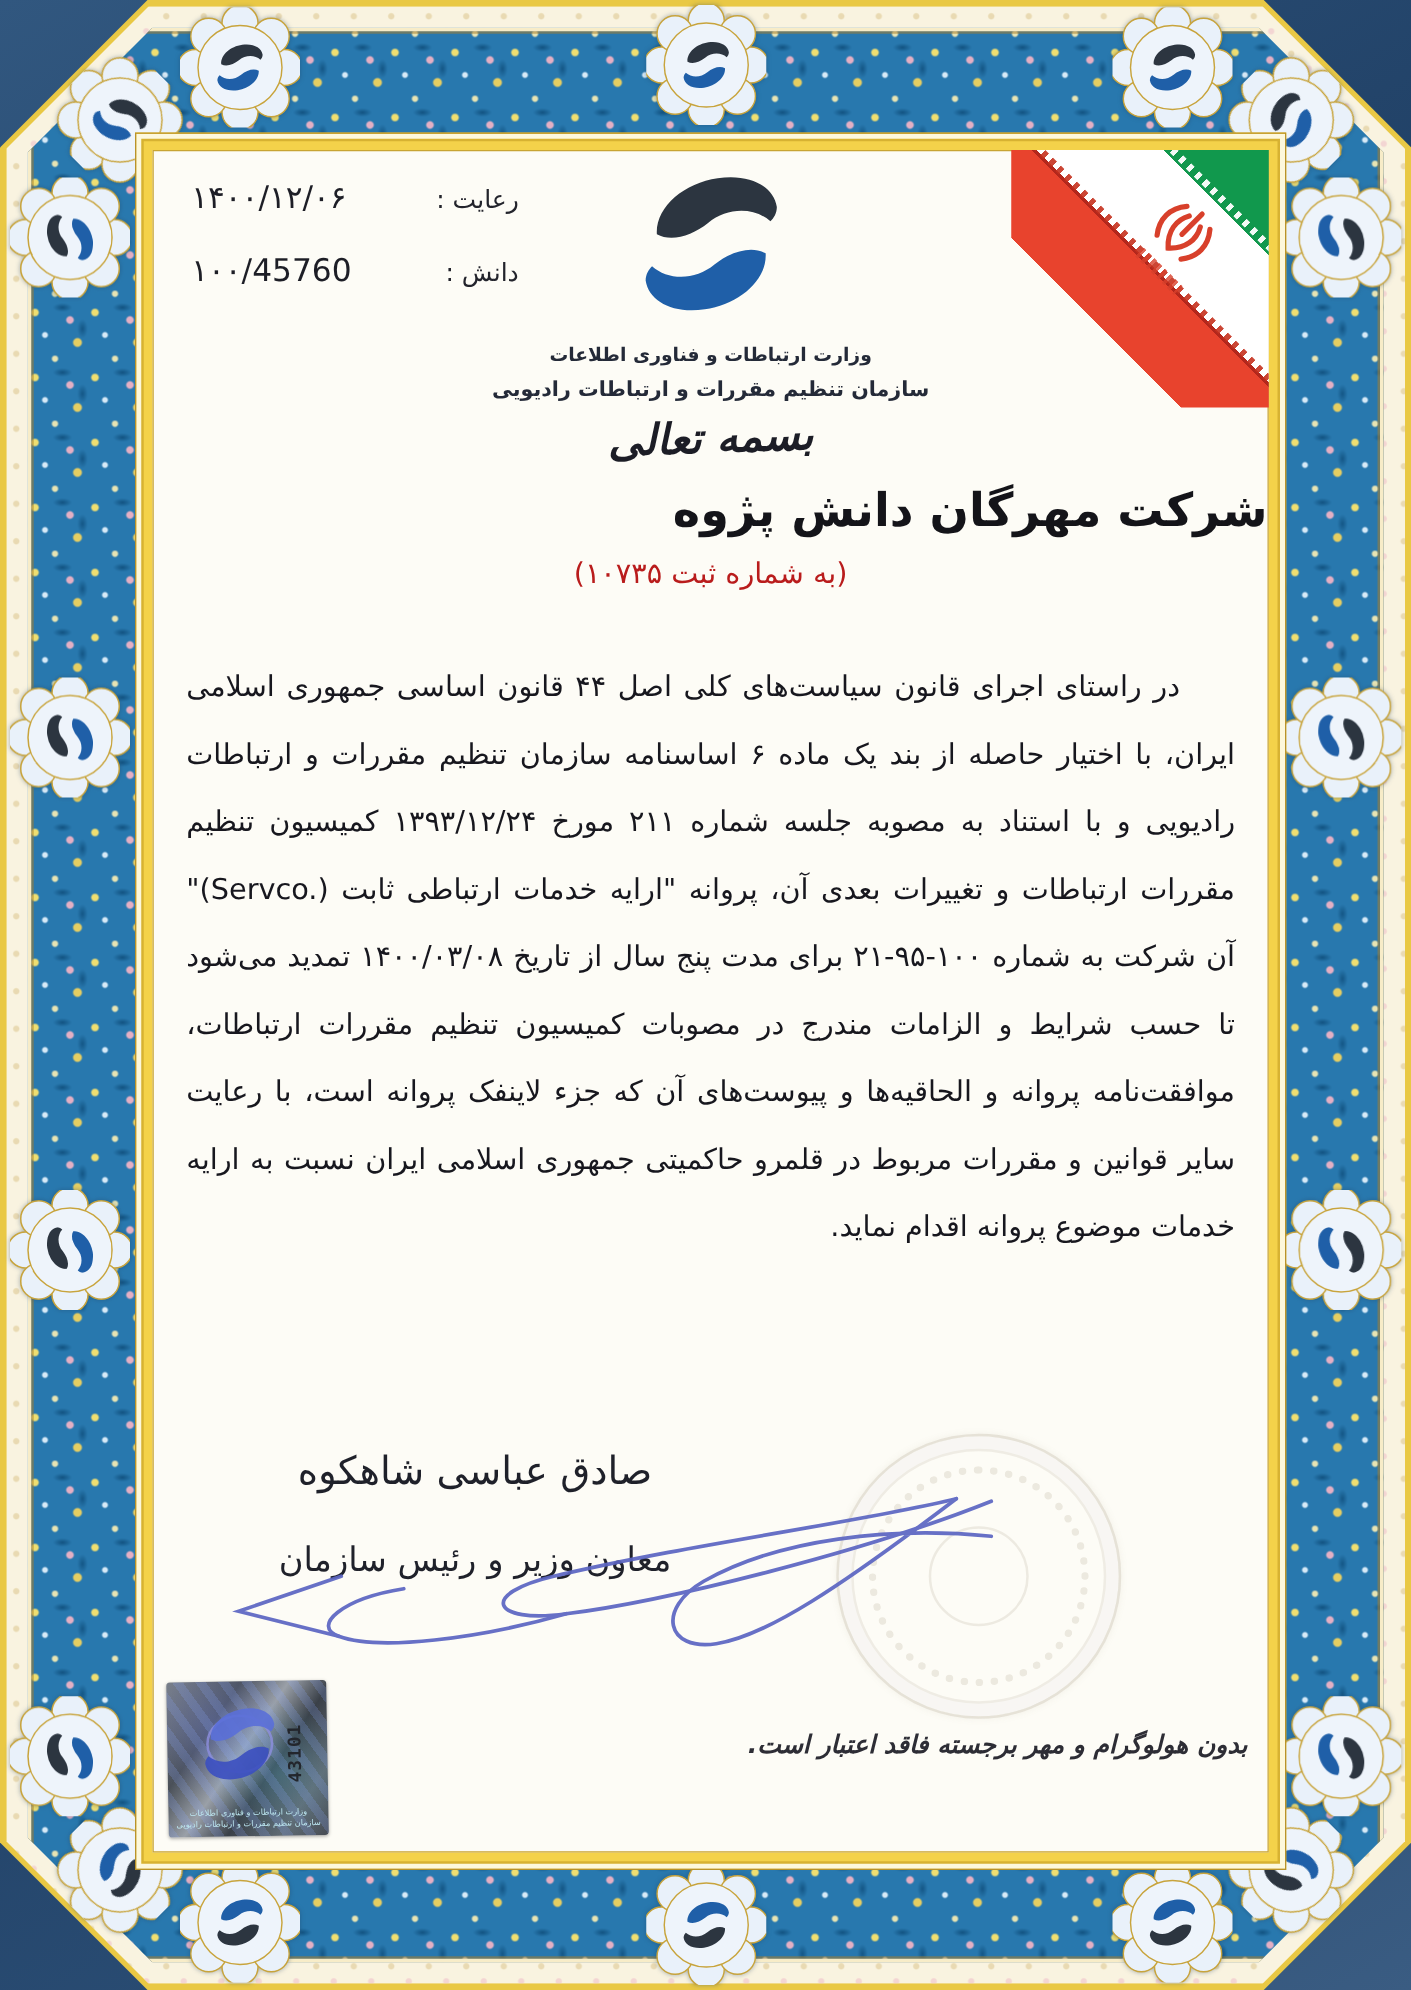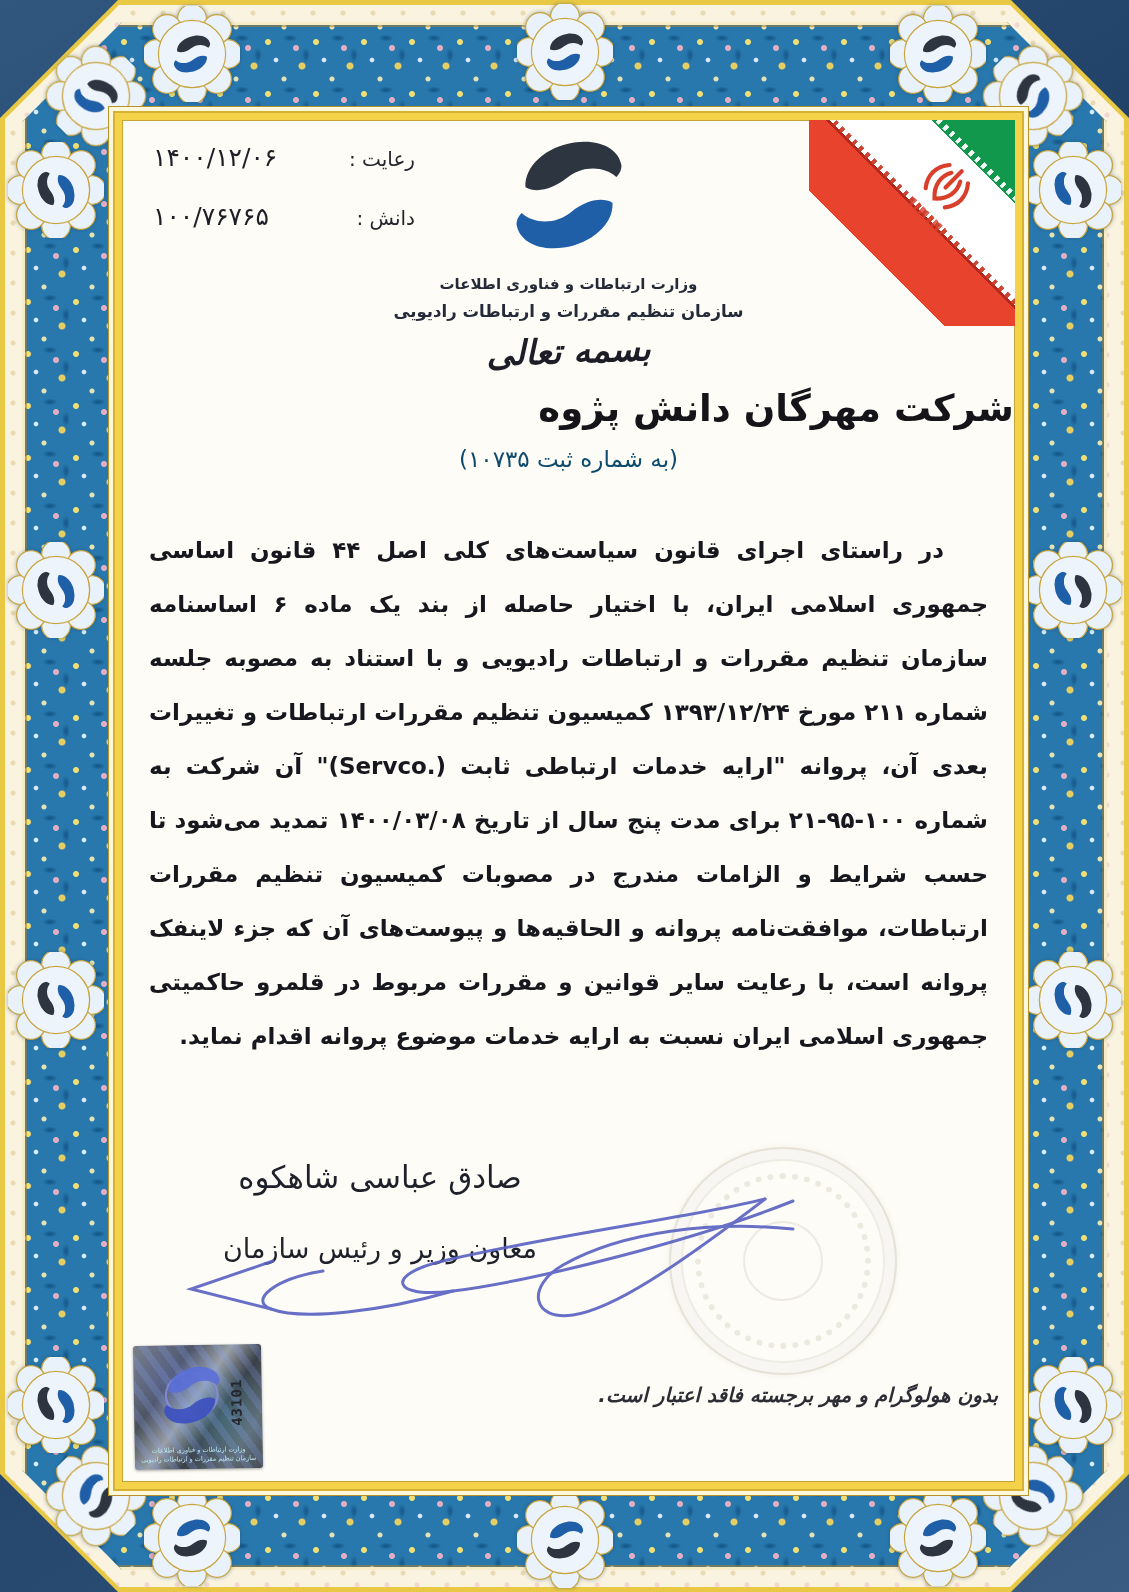--- a/index.html
+++ b/index.html
@@ -42,35 +42,35 @@
   .meta-row{display:flex;justify-content:space-between;align-items:baseline;margin-bottom:30px;}
   .meta-label{font-size:20px;color:#23242c;}
   .meta-value{font-size:25px;color:#1d1e26;letter-spacing:1px;}
   .header-stack{position:absolute;left:0;right:0;top:10px;text-align:center;}
   .hdr-logo{width:128px;height:128px;display:block;margin:0 auto;}
   .ministry-1{font-size:15px;font-weight:bold;color:#242a38;margin-top:16px;}
   .ministry-2{font-size:16.5px;font-weight:bold;color:#242a38;margin-top:9px;}
   .bismillah{font-size:34px;font-weight:bold;font-style:italic;color:#1c1d26;
              margin-top:10px;transform:rotate(-2deg);}
   .company{font-size:37px;font-weight:bold;color:#141419;margin-top:16px;text-align:right;}
-  .reg-no{font-size:23px;color:#0c4a6e;margin-top:16px;}
+  .reg-no{font-size:23px;color:#b91c1c;margin-top:16px;}
   
   .flag{position:absolute;top:-1px;right:-1px;width:206px;height:206px;overflow:hidden;
         background:linear-gradient(45deg,rgba(0,0,0,0) 0 96px,#e8432d 96px 157px,
                    #b3271c 157px 160px,#ffffff 160px 232px,#11984d 232px 100%);}
   .kufic{position:absolute;width:300px;height:6px;transform:rotate(45deg);}
   .kufic.top{left:15px;top:33px;background:repeating-linear-gradient(90deg,rgba(255,255,255,.95) 0 4px,transparent 4px 9px);}
   .kufic.bottom{left:-38px;top:86px;background:repeating-linear-gradient(90deg,rgba(197,50,31,.9) 0 4px,transparent 4px 9px);}
   .emblem{position:absolute;left:112px;top:40px;width:52px;height:52px;transform:rotate(45deg);color:#d8402b;}
   .emblem-caption{position:absolute;left:96px;top:92px;width:44px;height:10px;transform:rotate(45deg);
         background:repeating-linear-gradient(90deg,rgba(216,64,43,.8) 0 3px,transparent 3px 6px);}
   
   .body-text{position:absolute;right:26px;left:26px;top:402px;
              font-size:23px;line-height:54px;text-align:justify;color:#17171e;}
-  .body-text p{margin:0;font-weight:bold;}
+  .body-text p{margin:0;}
   .body-text .p1{text-indent:44px;margin-bottom:10px;}
   
   .sig-block{position:absolute;left:42px;top:1038px;width:430px;text-align:center;
              font-weight:normal;color:#1f212a;}
   .sig-name{font-size:31px;}
   .sig-title{font-size:27px;margin-top:38px;}
   .sign-svg{position:absolute;left:30px;top:1008px;width:680px;height:210px;pointer-events:none;}
   .seal{position:absolute;left:546px;top:1026px;width:224px;height:224px;border-radius:50%;
         border:2px solid rgba(140,125,95,.20);
         box-shadow:inset 0 0 0 10px rgba(255,255,255,.55),inset 0 0 0 12px rgba(150,135,105,.13),
@@ -193,21 +193,21 @@
     <div class="frame">
       <div class="sheet">
 
         <div class="meta">
           <div class="meta-row">
             <span class="meta-label">رعایت :</span>
             <span class="meta-value">۱۴۰۰/۱۲/۰۶</span>
           </div>
           <div class="meta-row">
             <span class="meta-label">دانش :</span>
-            <span class="meta-value">۱۰۰/۷۶۷۶۵</span>
+            <span class="meta-value">۱۰۰/45760</span>
           </div>
         </div>
 
         <div class="flag">
           <div class="kufic top"></div>
           <div class="kufic bottom"></div>
           <svg class="emblem" viewBox="0 0 100 100">
               <use href="#allah-emblem"></use>
             </svg>
           <div class="emblem-caption"></div>

